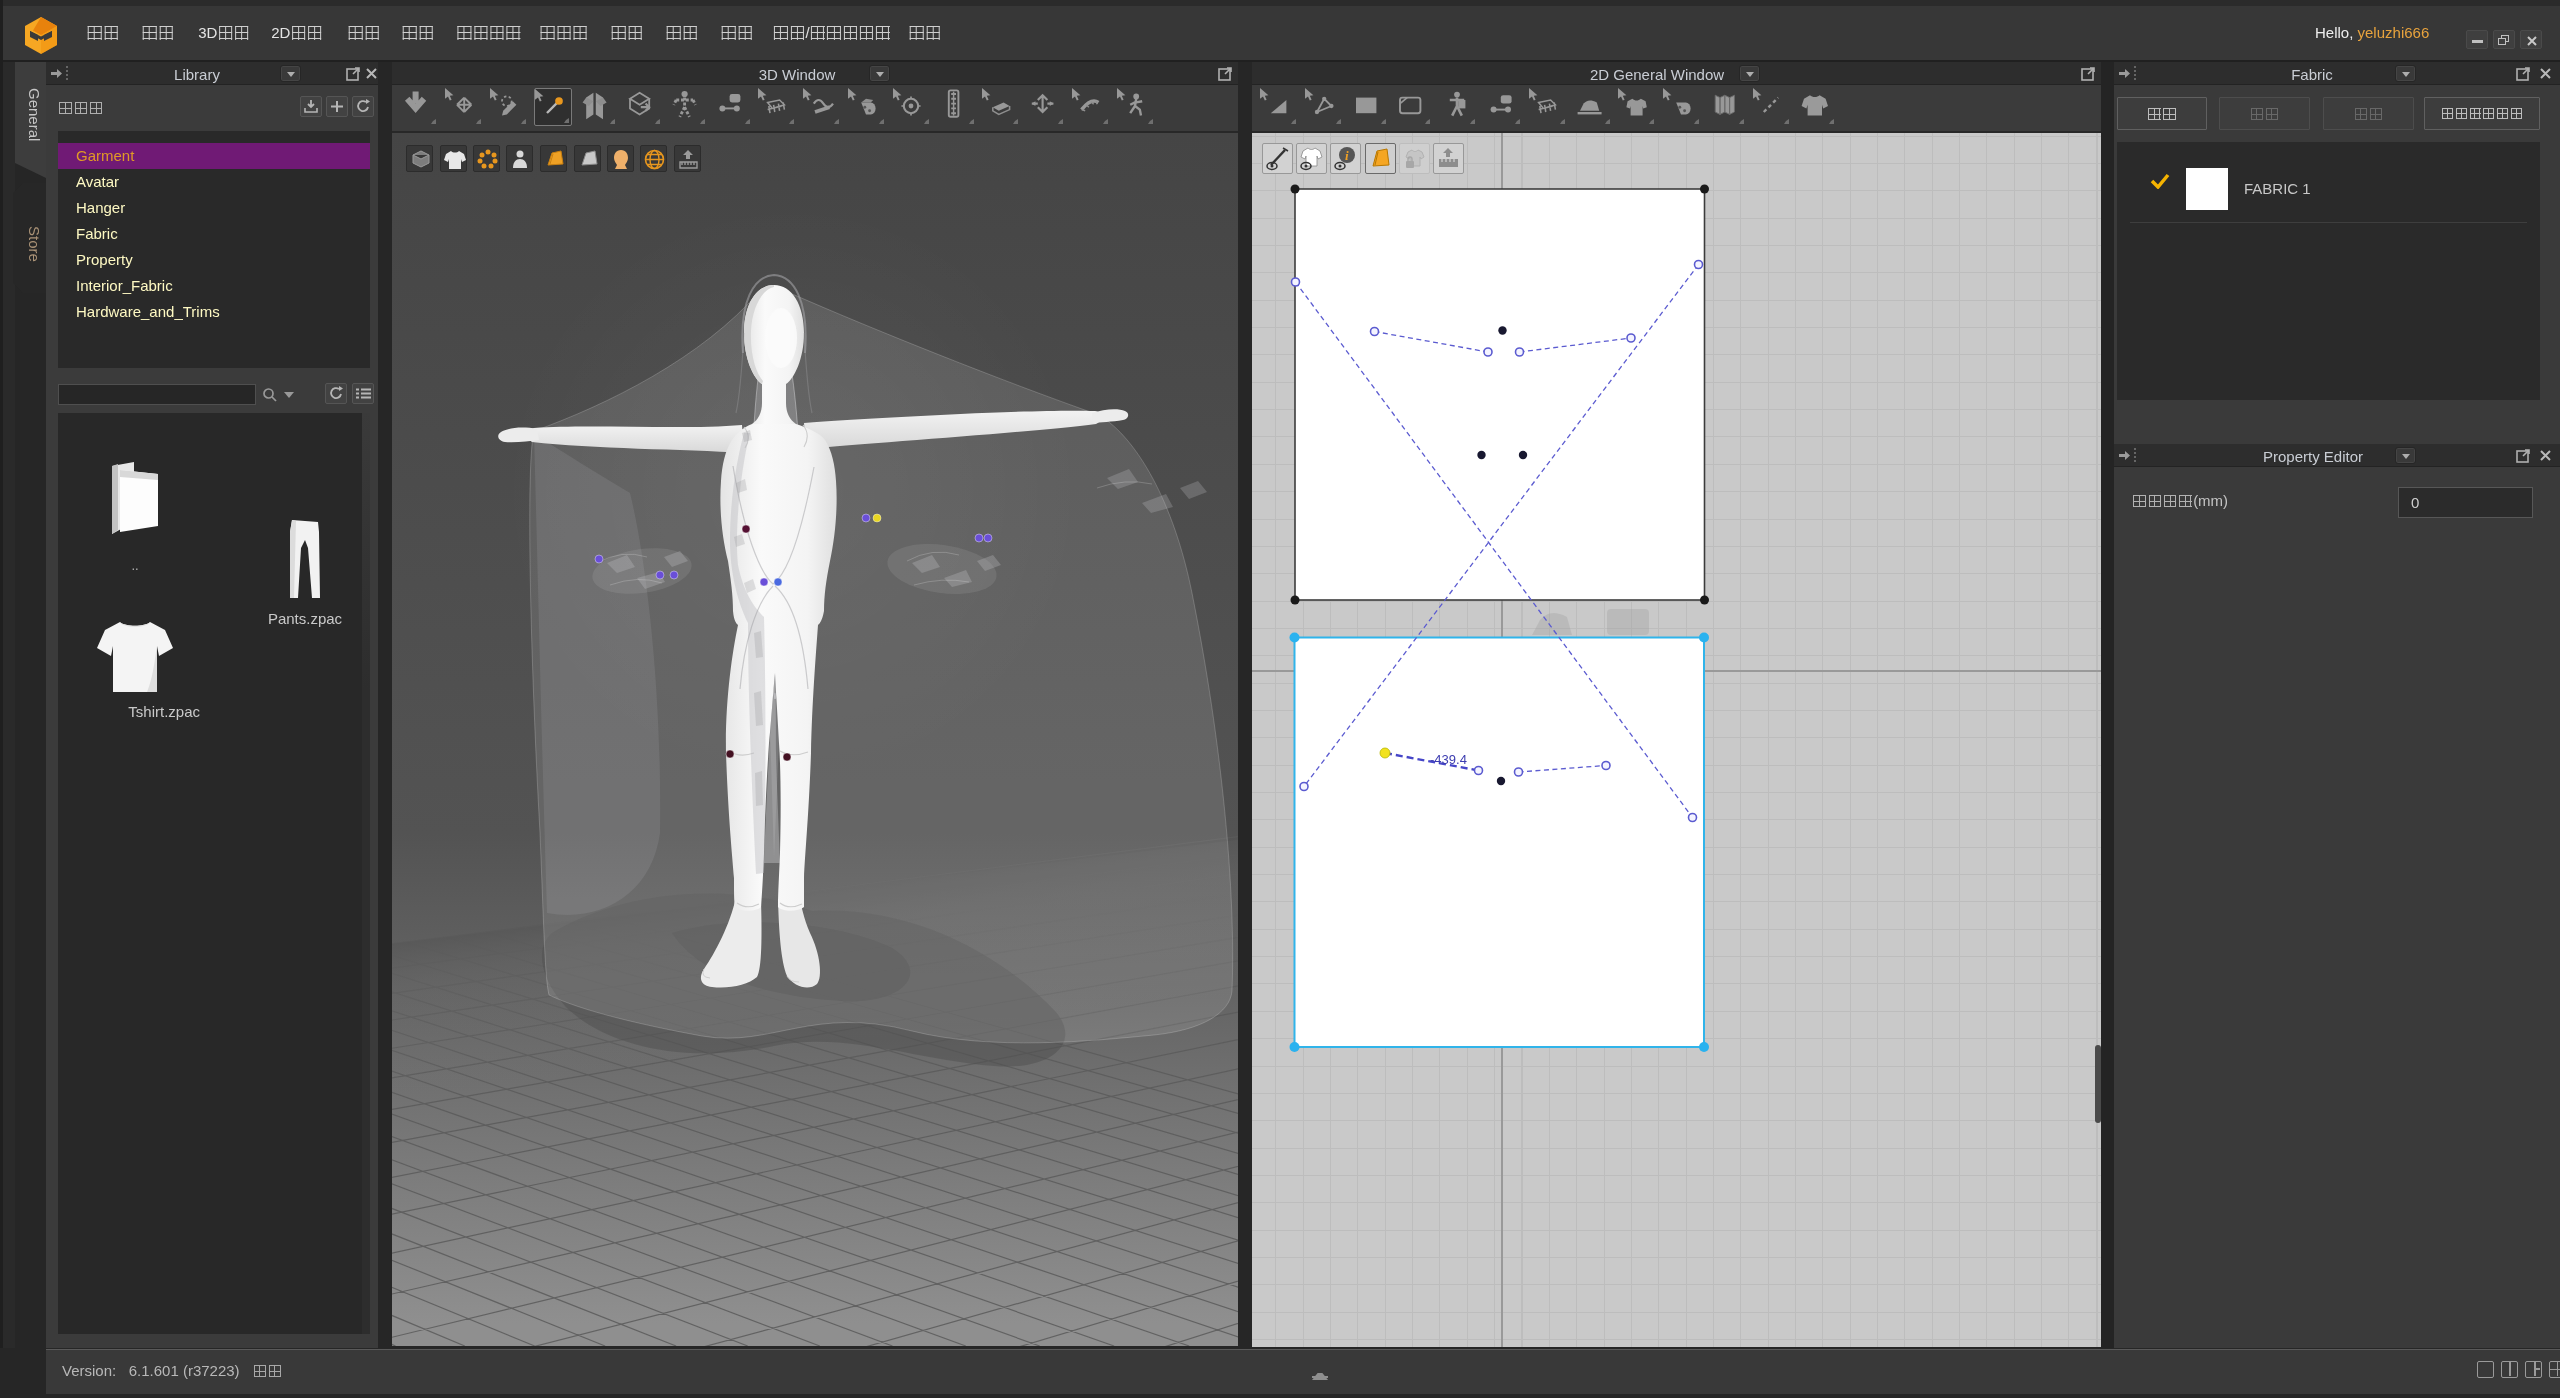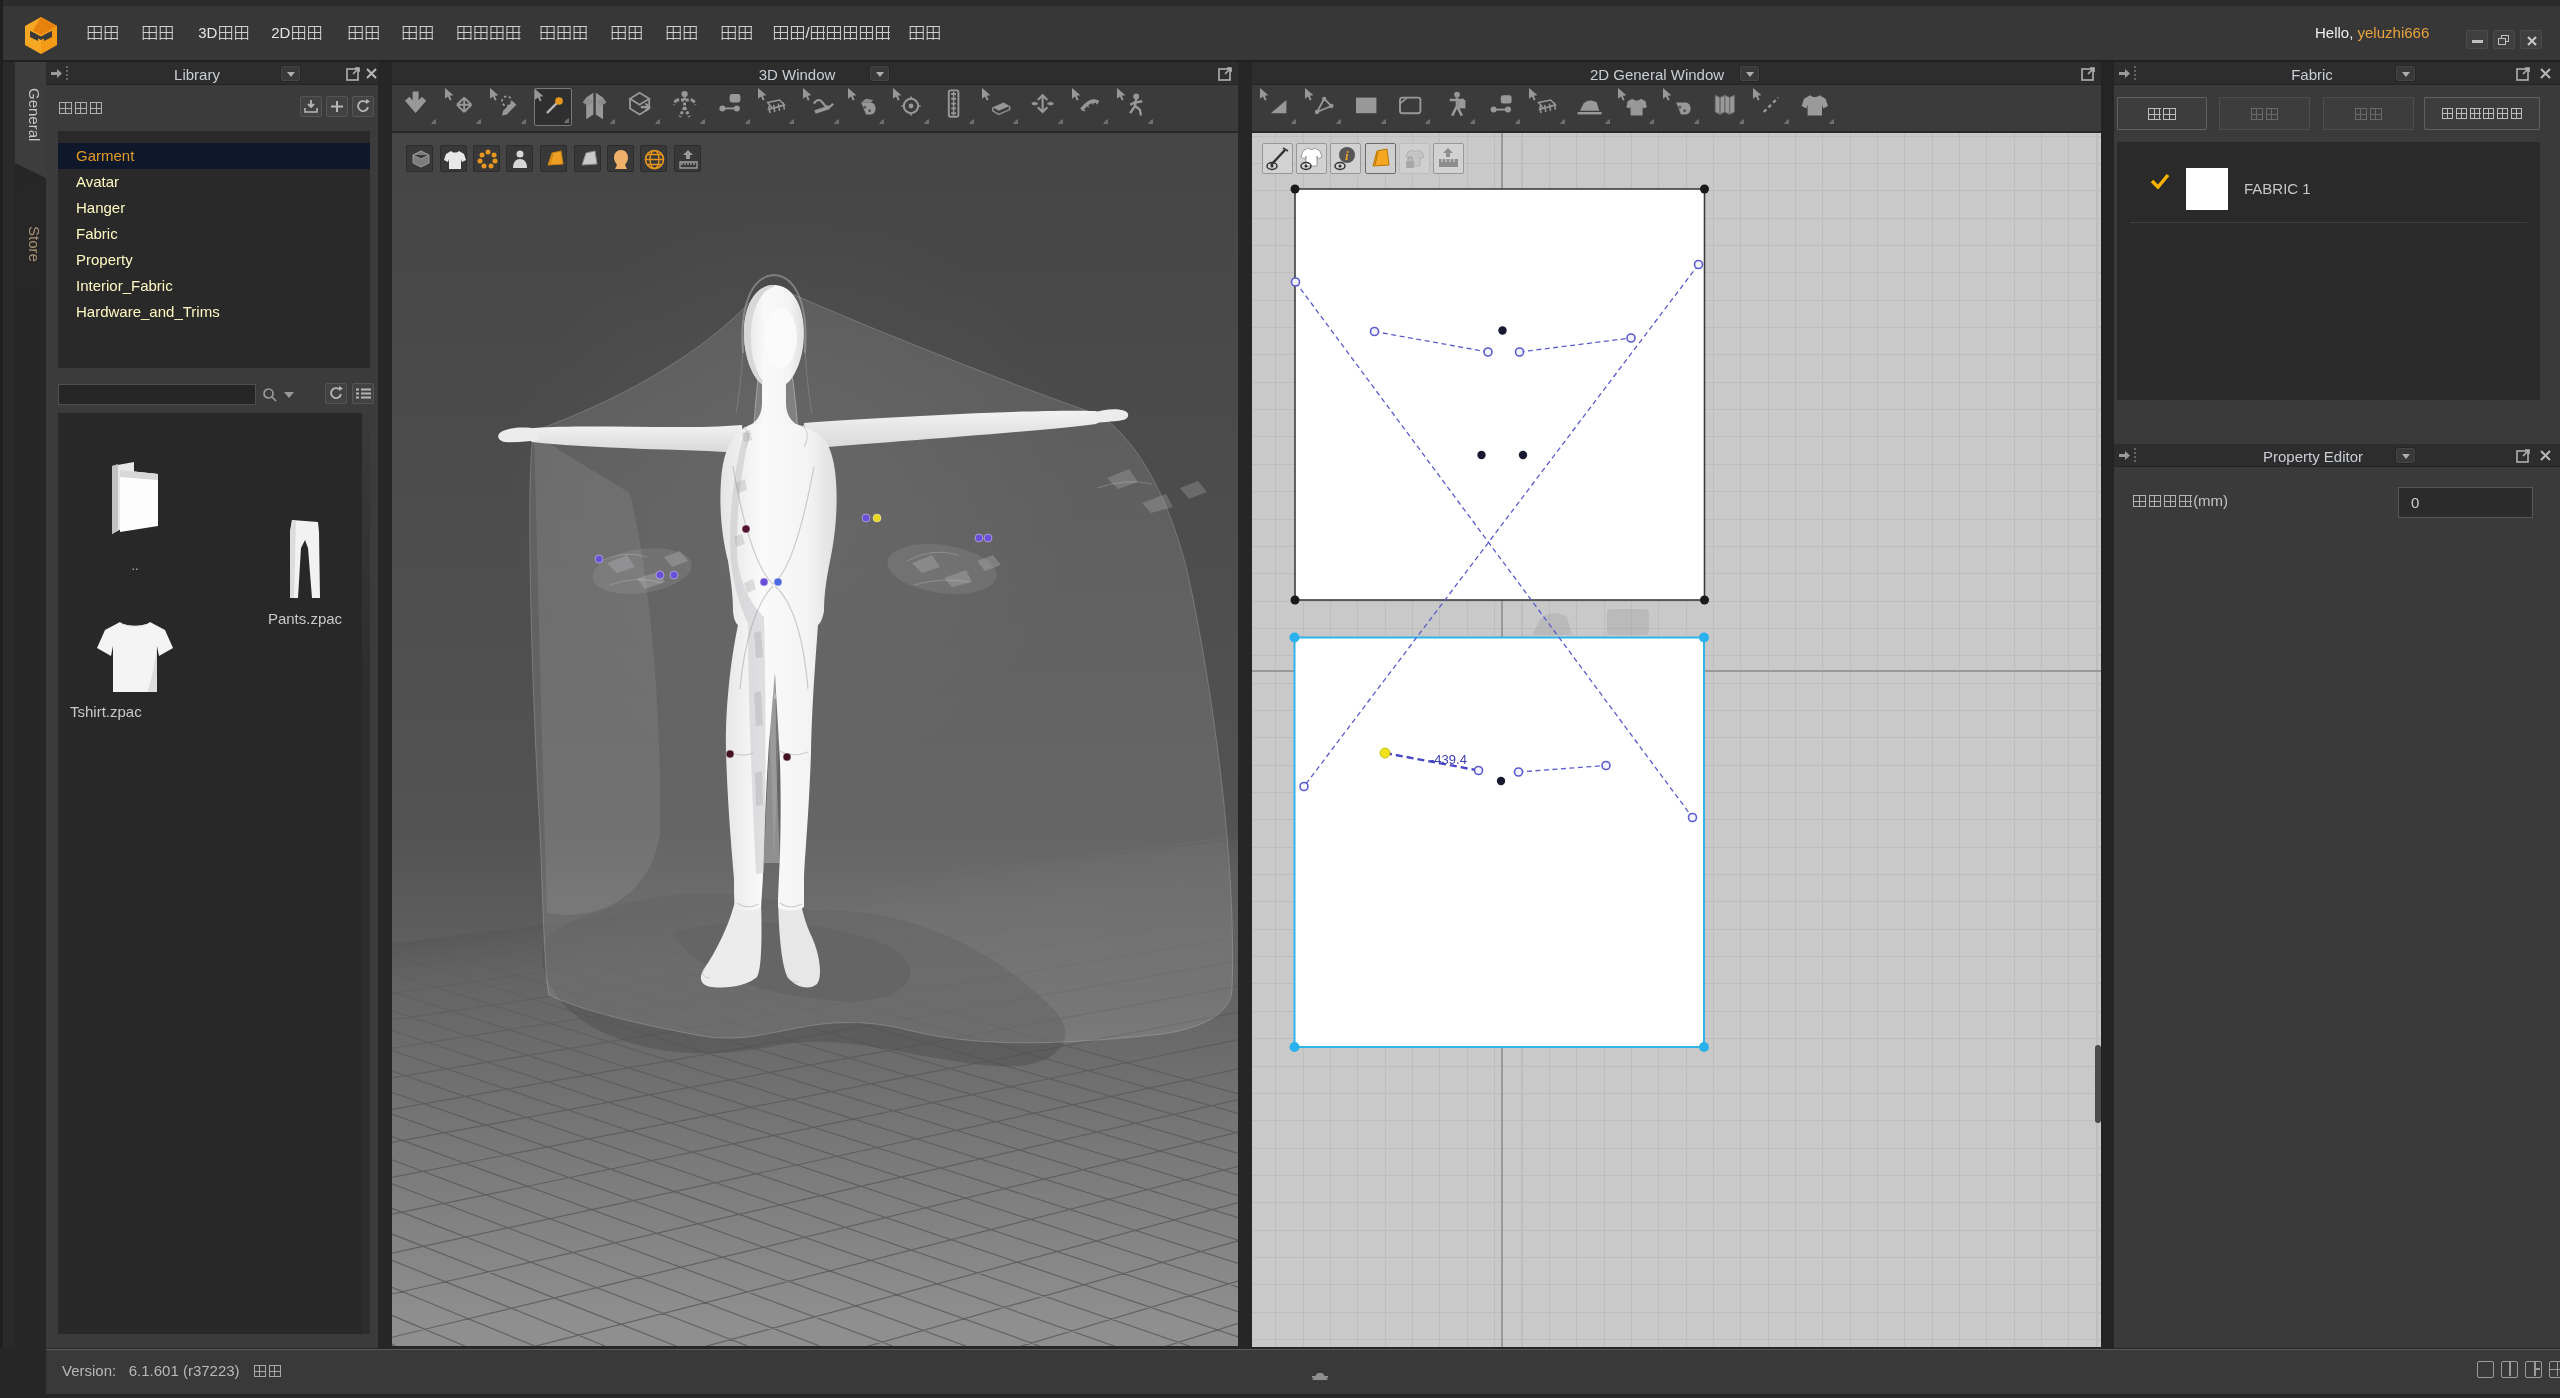--- a/index.html
+++ b/index.html
@@ -101,21 +101,21 @@
       <path d="M7,1 v11 M1,6.5 h12" stroke="#b5b5b5" stroke-width="2"></path>
     </svg>
 </div>
 <div class="abs" style="left:352px;top:96px;width:22px;height:21px;background:#424242;border:1px solid #555;border-radius:2px">
 <svg class="abs" style="left:3px;top:2px" width="15" height="15">
       <path d="M12,8 a5,5 0 1 1 -2,-5" stroke="#b5b5b5" stroke-width="1.8" fill="none"></path>
       <path d="M10,0 l4,2.5 -4,2.5 z" fill="#b5b5b5"></path>
     </svg>
 </div>
 <div class="abs" style="left:58px;top:131px;width:312px;height:237px;background:#292929;padding-top:12px">
-<div class="lrow" style="background:#0f172a;color:#e09a26">Garment</div>
+<div class="lrow" style="background:#701a75;color:#e09a26">Garment</div>
 <div class="lrow">Avatar</div>
 <div class="lrow">Hanger</div>
 <div class="lrow">Fabric</div>
 <div class="lrow">Property</div>
 <div class="lrow">Interior_Fabric</div>
 <div class="lrow">Hardware_and_Trims</div>
 </div>
 <div class="abs" style="left:58px;top:384px;width:198px;height:21px;background:#262626;border:1px solid #4f4f4f"></div>
 <svg class="abs" style="left:262px;top:387px" width="16" height="16">
     <circle cx="6.5" cy="6.5" r="4.5" stroke="#999" stroke-width="1.7" fill="none"></circle>
@@ -145,21 +145,21 @@
 <svg class="abs" style="left:286px;top:518px" width="38" height="86" viewBox="0 0 38 86">
 <path d="M6,2 L32,4 L33,14 L34,80 L26,80 L22,30 L19,22 L15,30 L12,80 L4,80 L4,14 Z" fill="#f2f2f2"></path>
 <path d="M6,2 L10,3 L8,80 L4,80 L4,14 Z" fill="#dcdcdc"></path>
 </svg>
 <div class="abs" style="left:240px;top:610px;width:130px;text-align:center;font-size:15px;color:#c9c9c9">Pants.zpac</div>
 <svg class="abs" style="left:95px;top:618px" width="80" height="80" viewBox="0 0 80 80">
 <path d="M25,4 C30,9 50,9 55,4 L70,12 L78,30 L64,38 L62,28 L62,74 L18,74 L18,28 L16,38 L2,30 L10,12 Z" fill="#f4f4f4"></path>
 <path d="M25,4 C30,9 50,9 55,4 L54,6 C46,10 34,10 26,6 Z" fill="#e0e0e0"></path>
 <path d="M62,28 L62,74 L52,74 C58,60 60,40 62,28 Z" fill="#dedede"></path>
 </svg>
-<div class="abs" style="left:70px;top:703px;width:130px;text-align:left;font-size:15px;color:#c9c9c9">Tshirt.zpac</div>
+<div class="abs" style="left:70px;top:703px;width:130px;text-align:right;font-size:15px;color:#c9c9c9">Tshirt.zpac</div>
 <div class="abs" style="left:378px;top:62px;width:14px;height:1286px;background:#262626"></div>
 <div class="abs" style="left:1238px;top:62px;width:14px;height:1286px;background:#262626"></div>
 <div class="abs" style="left:2101px;top:62px;width:13px;height:1286px;background:#242424"></div>
 <div class="abs" style="left:392px;top:85px;width:846px;height:48px;background:#3b3b3b;border-bottom:2px solid #282828"></div>
 <div class="hdr" style="left:392px;top:62px;width:846px">
 <span class="ttl" style="left:405px">3D Window</span>
 <div class="combo" style="left:477px"></div>
 <svg class="hico" style="left:826px" viewBox="0 0 15 15">
       <rect x="1" y="3" width="11" height="11" fill="none" stroke="#b0b0b0" stroke-width="1.6"></rect>
       <path d="M7,8 L13,2 M9,2 h4 v4" stroke="#b0b0b0" stroke-width="1.6" fill="none"></path>

